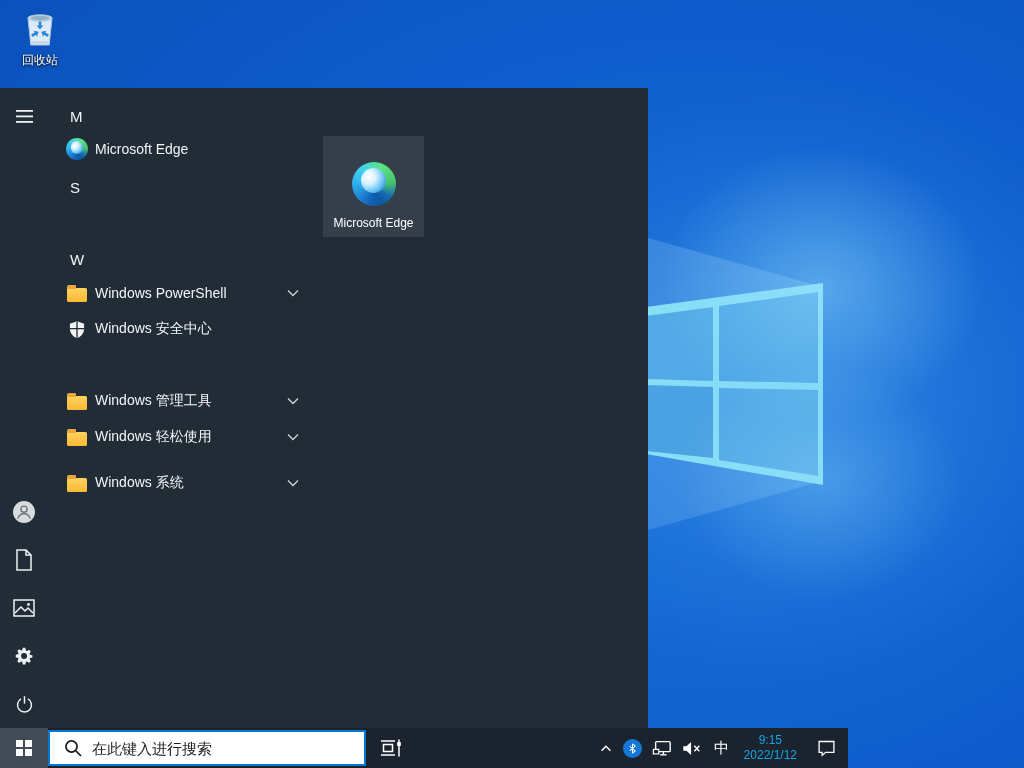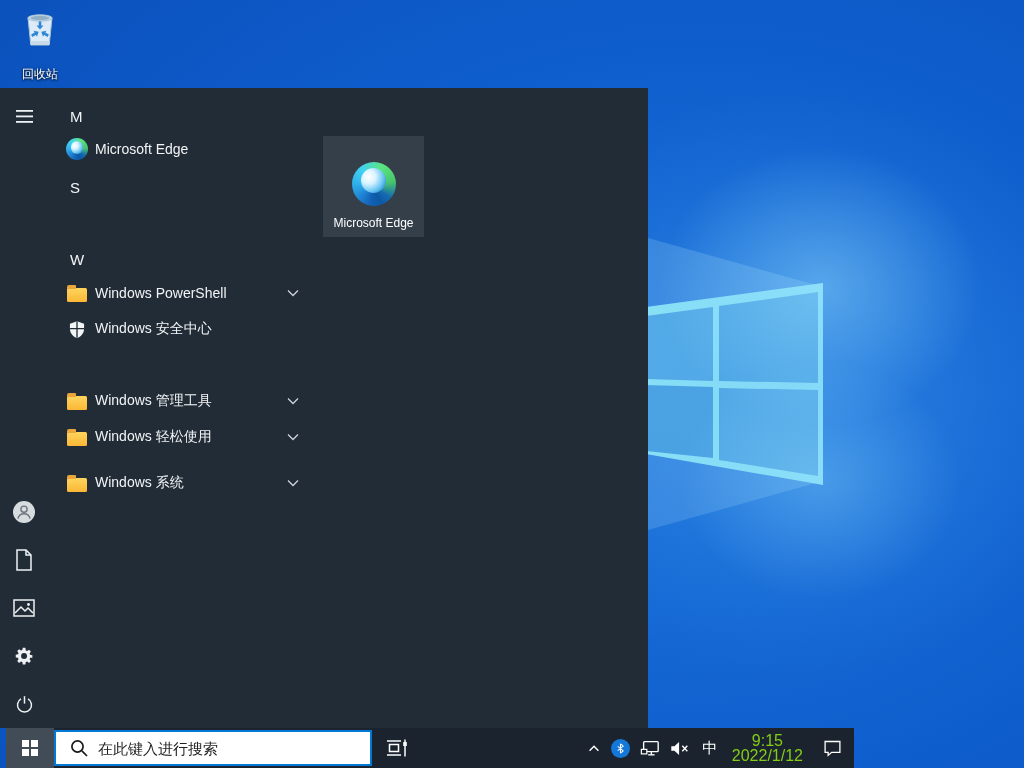--- a/index.html
+++ b/index.html
@@ -26,21 +26,21 @@
   .pane-br { clip-path: polygon(719px 388px, 818px 390px, 818px 476px, 719px 460px);
     background: linear-gradient(105deg,#60b4e8,#47a0e0); }
   .glow { background:
     radial-gradient(230px 200px at 821px 287px, rgba(150,225,255,.45), rgba(150,225,255,0) 70%),
     radial-gradient(200px 170px at 821px 480px, rgba(150,225,255,.32), rgba(150,225,255,0) 70%),
     radial-gradient(430px 390px at 792px 385px, rgba(90,175,245,.28), rgba(90,175,245,0) 75%); }
 
   
   .desktop-icon { left:8px; top:10px; width:64px; text-align:center; cursor:default; }
   .bin-wrap { width:38px; height:40px; margin:0 auto; position:relative; }
-  .bin-label { margin-top:16px; color:#fff; font-size:12px;
+  .bin-label { margin-top:2px; color:#fff; font-size:12px;
     text-shadow:0 1px 2px rgba(0,0,0,.85), 0 0 3px rgba(0,0,0,.6); }
 
   
   .start-menu { left:0; top:88px; width:648px; height:640px; background:#212c37; }
   .rail-btn { position:absolute; left:0; width:48px; height:48px;
     display:flex; align-items:center; justify-content:center; cursor:pointer; }
 
   .sm-row { position:absolute; left:48px; width:270px; height:36px;
     display:flex; align-items:center; cursor:pointer; }
   .sm-row .icn { position:absolute; left:18px; width:22px; height:22px;
@@ -64,21 +64,21 @@
     background: radial-gradient(circle at 30% 35%, #ffffff 0%, #d9f3ff 30%, #6ac6f2 62%, #1d7fd4 88%, #0f5fb0 100%); }
   .edge-logo.lg { width:44px; height:44px; }
 
   .tile { position:absolute; left:323px; top:48px; width:101px; height:101px;
     background:#343f4a; cursor:pointer; display:flex; flex-direction:column; align-items:center; }
   .tile .edge-logo { margin-top:26px; }
   .tile-label { position:absolute; bottom:7px; width:100%; text-align:center;
     color:#fff; font-size:12px; }
 
   
-  .taskbar { left:0; top:728px; width:848px; height:40px; background:#1b242e;margin-left:6px; }
+  .taskbar { left:0; top:728px; width:848px; height:40px; background:#1b242e; }
   .start-btn { position:absolute; left:0; top:0; width:48px; height:40px; background:#414c56;
     display:flex; align-items:center; justify-content:center; cursor:pointer; }
   .win-logo { width:16px; height:16px; display:grid; grid-template-columns:1fr 1fr;
     grid-template-rows:1fr 1fr; gap:1.5px; }
   .win-logo span { background:#fff; }
 
   .search-box { position:absolute; left:48px; top:2px; width:318px; height:36px;
     background:#fff; border:2px solid #0078d7; display:flex; align-items:center; }
   .search-box input { border:none; outline:none; flex:1; font-size:15px; margin-left:9px;
     font-family:"Liberation Sans", sans-serif; color:#1f1f1f; background:transparent; }
@@ -87,21 +87,21 @@
 
   .tb-btn { position:absolute; top:0; height:40px; display:flex; align-items:center;
     justify-content:center; cursor:pointer; }
   .taskview-btn { left:368px; width:46px; }
 
   .tray { position:absolute; right:0; top:0; height:40px; display:flex; align-items:center; }
   .tray-item { height:40px; display:flex; align-items:center; justify-content:center; cursor:pointer; }
   .bt-badge { width:19px; height:19px; border-radius:50%; background:#1478d8;
     display:flex; align-items:center; justify-content:center; }
   .ime { color:#fff; font-size:15px; }
-  .clock { color:#84cc16; font-size:16px; line-height:15px; text-align:center; padding:0 7px; }
+  .clock { color:#0ea5e9; font-size:12px; line-height:15px; text-align:center; padding:0 7px; }
 </style>
 </head>
 <body>
 
 <div class="wallpaper">
   <div class="wp-layer beam-top"></div>
   <div class="wp-layer beam-bottom"></div>
   <div class="wp-layer win-base"></div>
   <div class="wp-layer pane-tl"></div>
   <div class="wp-layer pane-tr"></div>

